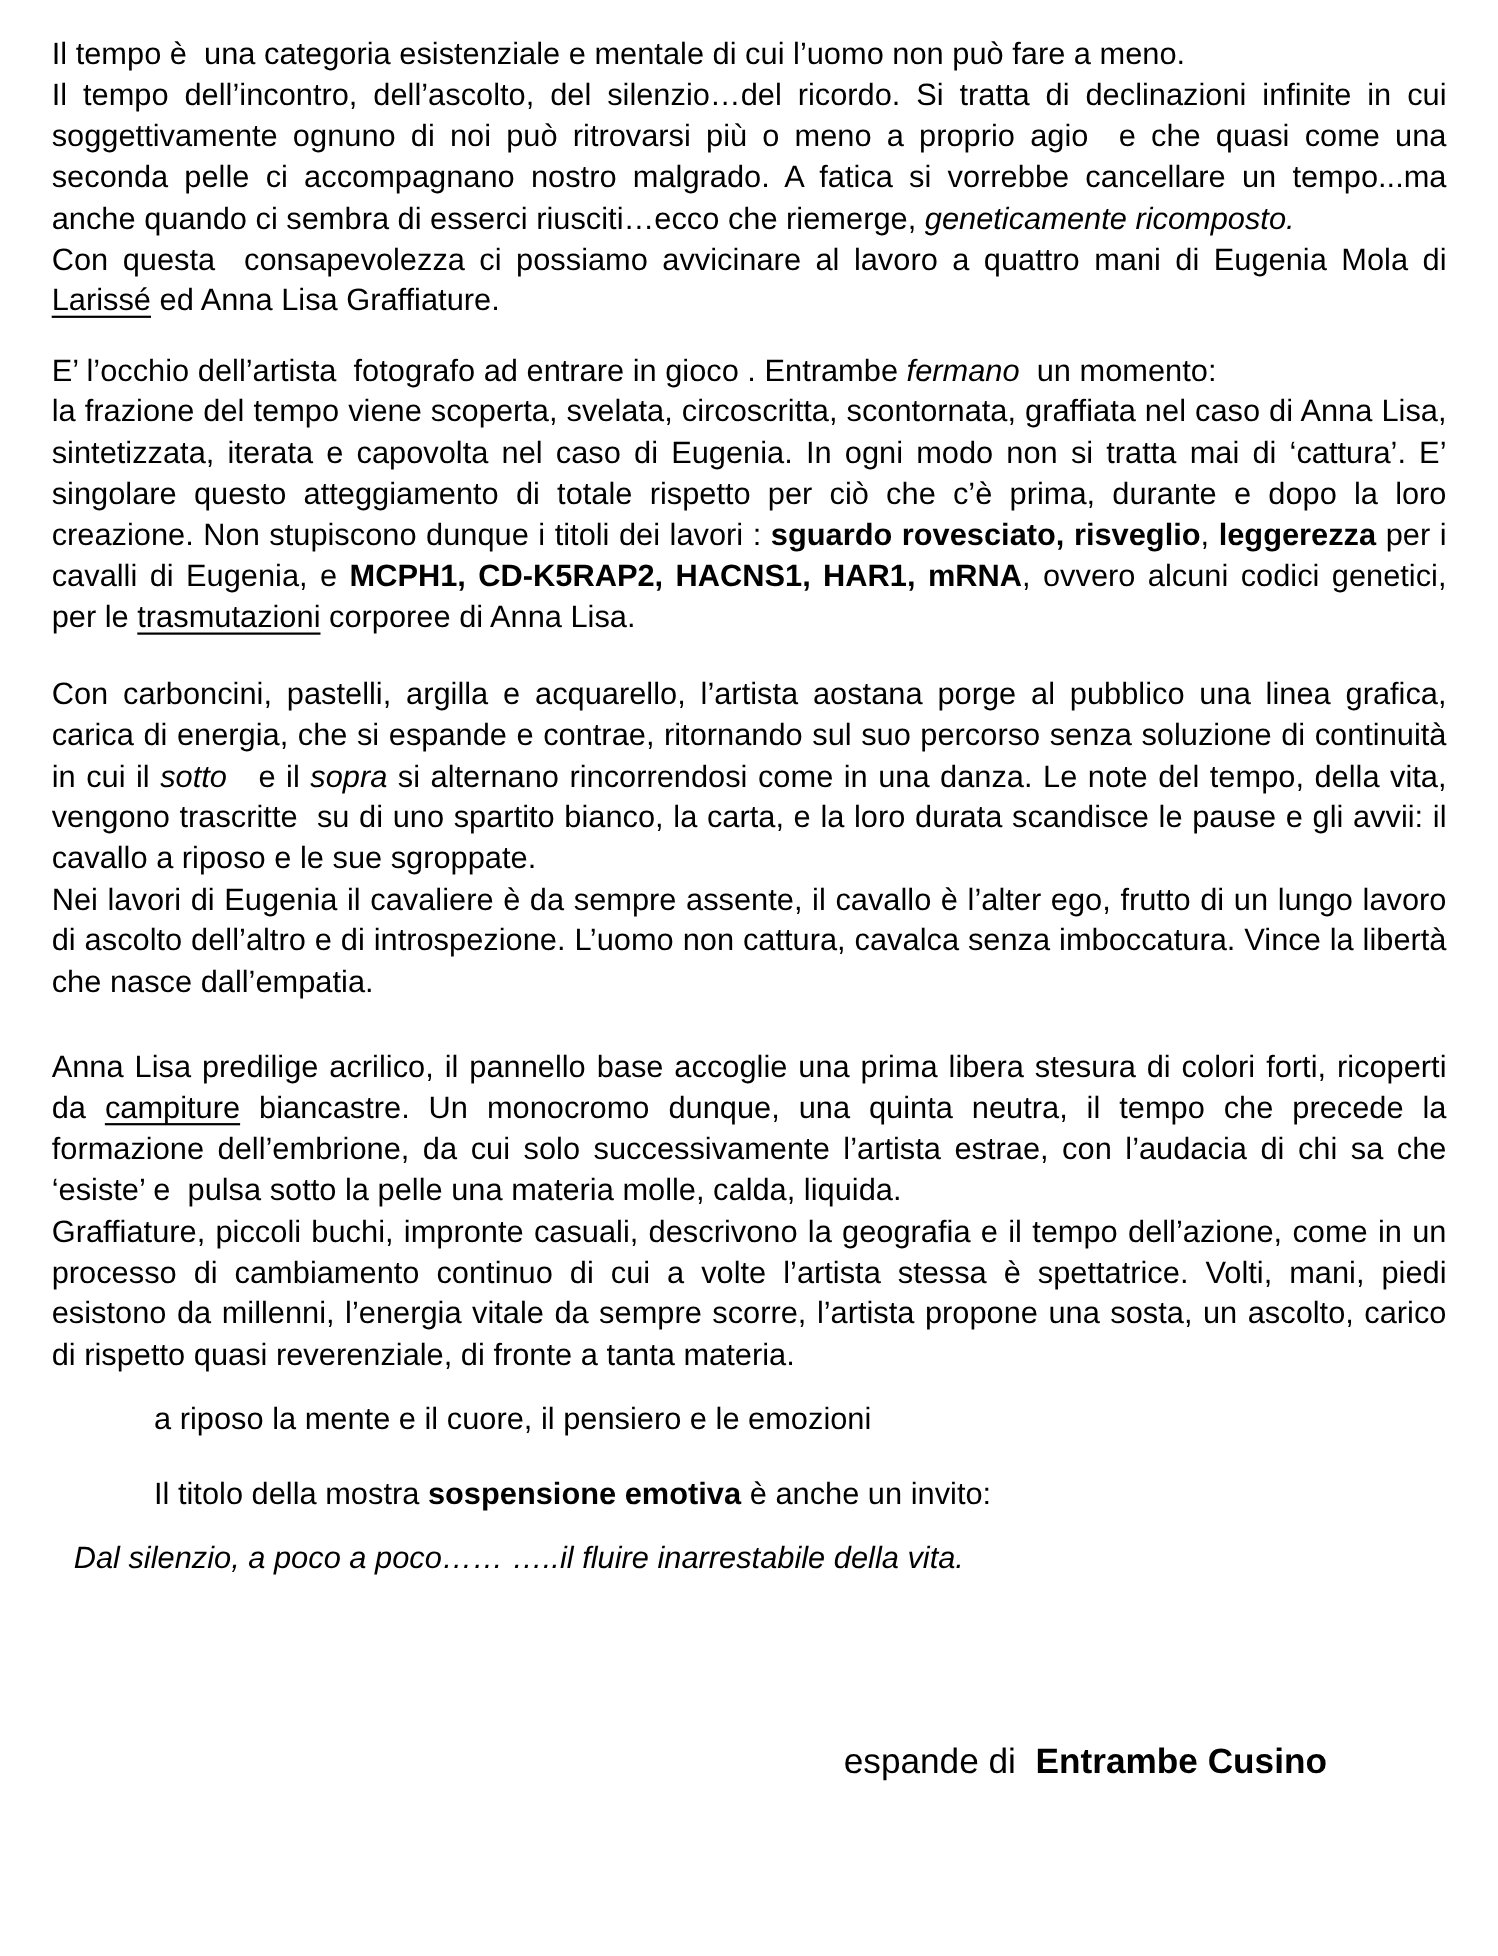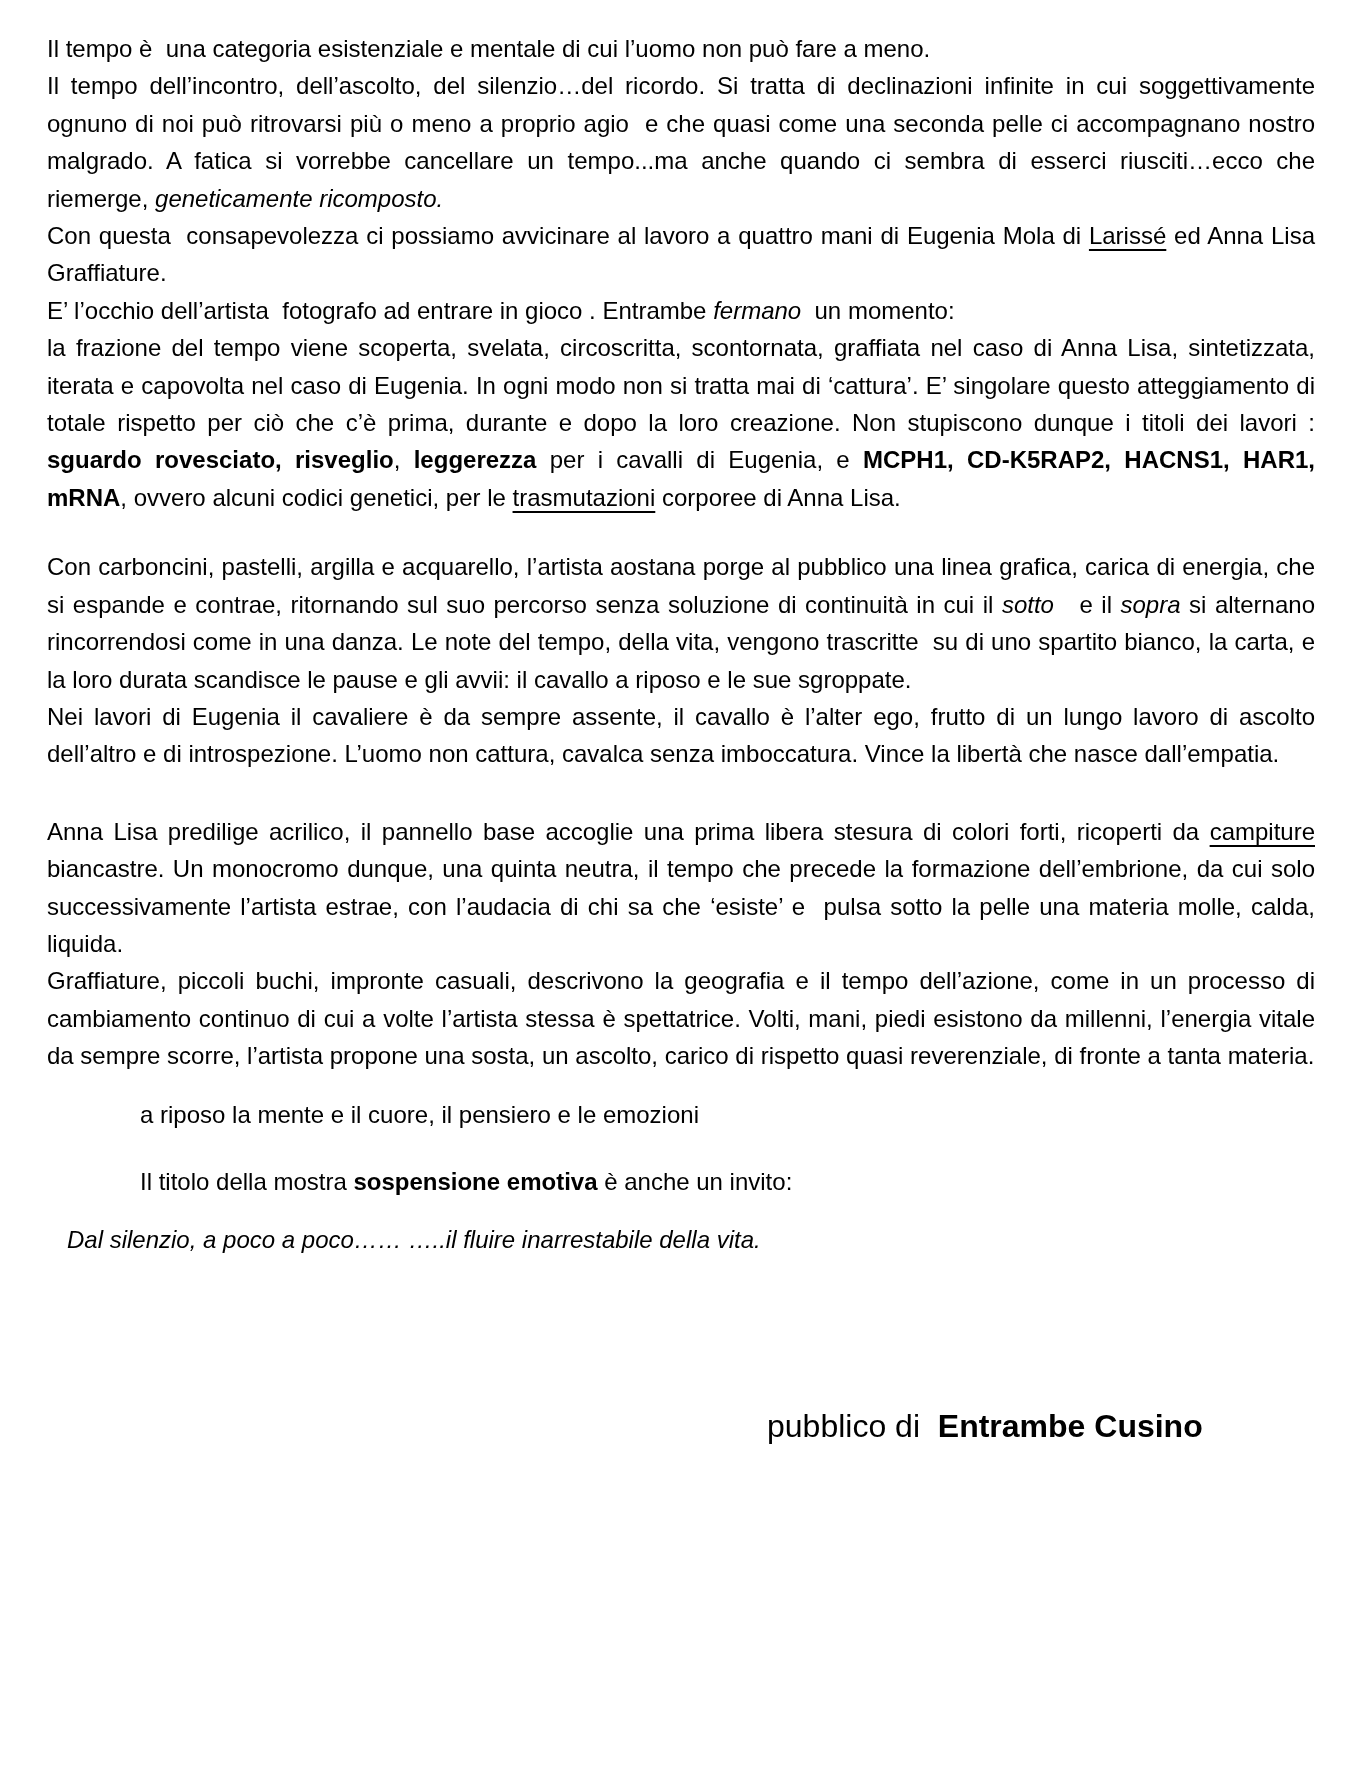--- a/index.html
+++ b/index.html
@@ -16,21 +16,21 @@
   }
   .page {
     box-sizing: border-box;
     width: 1362px;
     height: 1778px;
     background: #ffffff;
     padding: 30px 47px 0 47px;
   }
   .doc p {
     margin: 0;
-    font-size: 24px;
+    font-size: 28px;
     line-height: 37.4px;
     text-align: justify;
     white-space: pre-wrap;
   }
   .doc p.indent {
     margin-left: 93px;
     text-align: left;
   }
   .doc p.sig {
     margin-left: 720px;
@@ -50,24 +50,24 @@
   }
 </style>
 </head>
 <body>
 
 <div class="page">
   <div class="doc" id="doc">
       <p><span>Il tempo è  una categoria esistenziale e mentale di cui l’uomo non può fare a meno.</span></p>
       <p><span>Il tempo dell’incontro, dell’ascolto, del silenzio…del ricordo. Si tratta di declinazioni infinite in cui soggettivamente ognuno di noi può ritrovarsi più o meno a proprio agio  e che quasi come una seconda pelle ci accompagnano nostro malgrado. A fatica si vorrebbe cancellare un tempo...ma anche quando ci sembra di esserci riusciti…ecco che riemerge, </span><span class="i">geneticamente ricomposto.</span></p>
       <p><span>Con questa  consapevolezza ci possiamo avvicinare al lavoro a quattro mani di Eugenia Mola di </span><span class="ru">Larissé</span><span> ed Anna Lisa Graffiature.</span></p>
-      <p style=""><span>E’ l’occhio dell’artista  fotografo ad entrare in gioco . Entrambe </span><span class="i">fermano</span><span>  un momento:</span></p>
+      <p style="margin-top: 26px;"><span>E’ l’occhio dell’artista  fotografo ad entrare in gioco . Entrambe </span><span class="i">fermano</span><span>  un momento:</span></p>
       <p><span>la frazione del tempo viene scoperta, svelata, circoscritta, scontornata, graffiata nel caso di Anna Lisa, sintetizzata, iterata e capovolta nel caso di Eugenia. In ogni modo non si tratta mai di ‘cattura’. E’ singolare questo atteggiamento di totale rispetto per ciò che c’è prima, durante e dopo la loro creazione. Non stupiscono dunque i titoli dei lavori : </span><span class="b">sguardo rovesciato, risveglio</span><span>, </span><span class="b">leggerezza</span><span> per i cavalli di Eugenia, e </span><span class="b">MCPH1, CD-K5RAP2, HACNS1, HAR1, mRNA</span><span>, ovvero alcuni codici genetici, per le </span><span class="ru">trasmutazioni</span><span> corporee di Anna Lisa.</span></p>
       <p style="margin-top: 32px;"><span>Con carboncini, pastelli, argilla e acquarello, l’artista aostana porge al pubblico una linea grafica, carica di energia, che si espande e contrae, ritornando sul suo percorso senza soluzione di continuità in cui il </span><span class="i">sotto</span><span>   e il </span><span class="i">sopra</span><span> si alternano rincorrendosi come in una danza. Le note del tempo, della vita, vengono trascritte  su di uno spartito bianco, la carta, e la loro durata scandisce le pause e gli avvii: il cavallo a riposo e le sue sgroppate.</span></p>
       <p><span>Nei lavori di Eugenia il cavaliere è da sempre assente, il cavallo è l’alter ego, frutto di un lungo lavoro di ascolto dell’altro e di introspezione. L’uomo non cattura, cavalca senza imboccatura. Vince la libertà che nasce dall’empatia.</span></p>
       <p style="margin-top: 40px;"><span>Anna Lisa predilige acrilico, il pannello base accoglie una prima libera stesura di colori forti, ricoperti da </span><span class="ru">campiture</span><span> biancastre. Un monocromo dunque, una quinta neutra, il tempo che precede la formazione dell’embrione, da cui solo successivamente l’artista estrae, con l’audacia di chi sa che ‘esiste’ e  pulsa sotto la pelle una materia molle, calda, liquida.</span></p>
       <p><span>Graffiature, piccoli buchi, impronte casuali, descrivono la geografia e il tempo dell’azione, come in un processo di cambiamento continuo di cui a volte l’artista stessa è spettatrice. Volti, mani, piedi esistono da millenni, l’energia vitale da sempre scorre, l’artista propone una sosta, un ascolto, carico di rispetto quasi reverenziale, di fronte a tanta materia.</span></p>
       <p class="indent" style="margin-top: 21px;"><span>a riposo la mente e il cuore, il pensiero e le emozioni</span></p>
       <p class="indent" style="margin-top: 30px;"><span>Il titolo della mostra </span><span class="b">sospensione emotiva</span><span> è anche un invito:</span></p>
       <p class="indent" style="margin-top: 21px; margin-left: 20px;"><span class="i">Dal silenzio, a poco a poco…… …..il fluire inarrestabile della vita.</span></p>
-      <p class="sig" style="margin-top: 147px;"><span>pubblico di  </span><span class="b">Entrambe Cusino</span></p>
+      <p class="sig" style="margin-top: 147px;"><span>espande di  </span><span class="b">Entrambe Cusino</span></p>
     </div>
 </div>
 
 </body></html>

